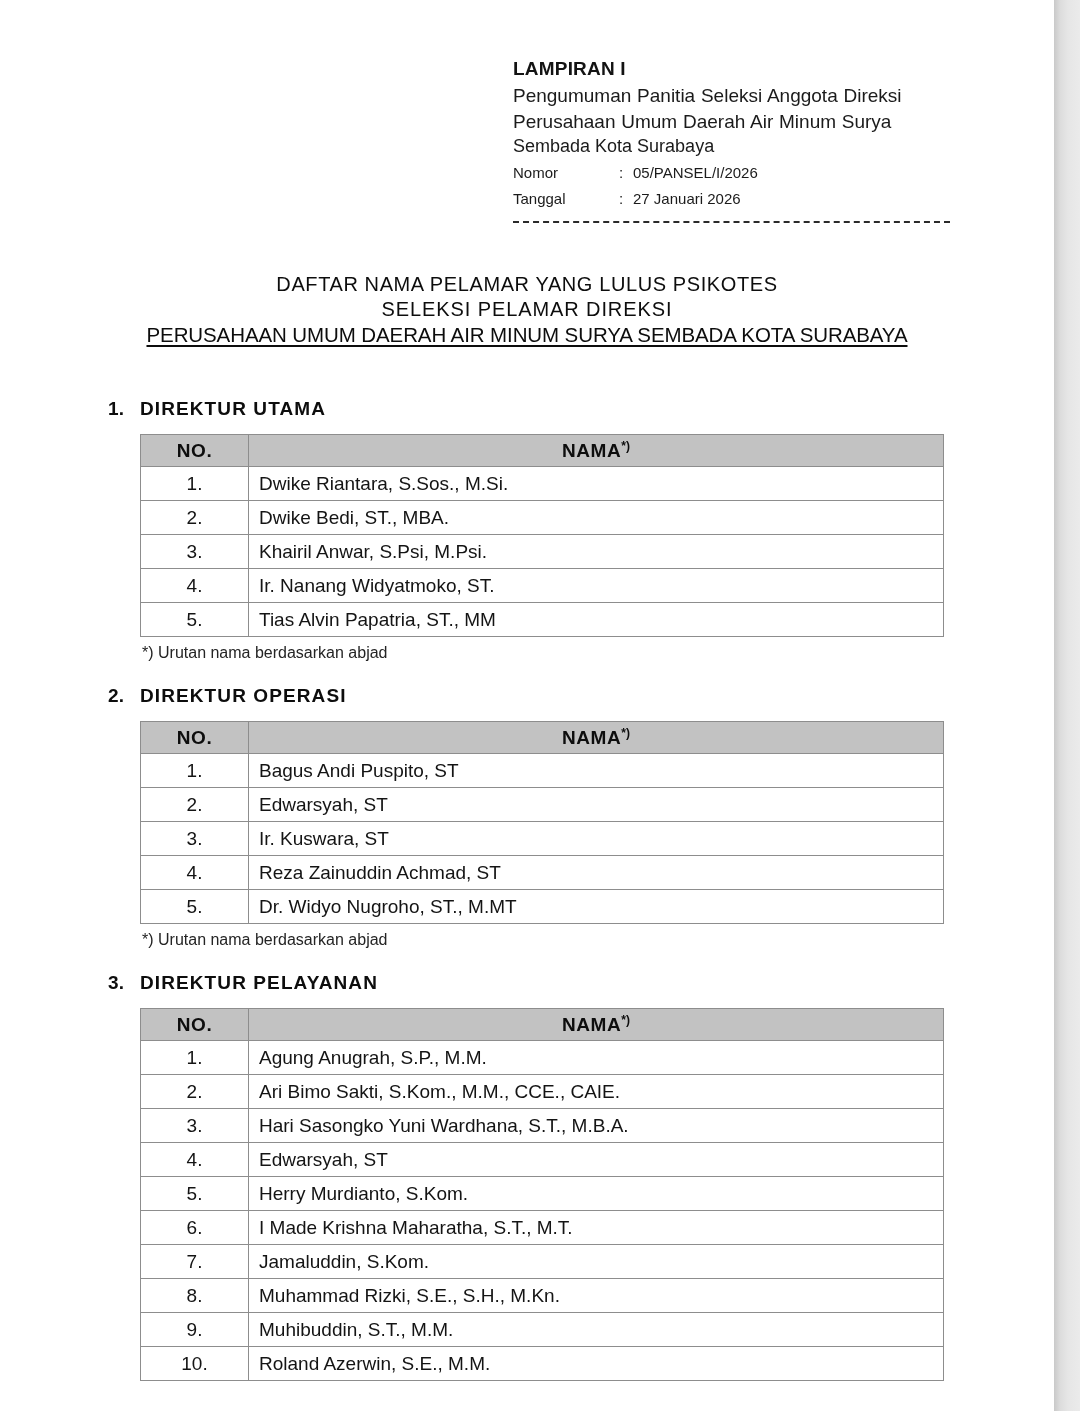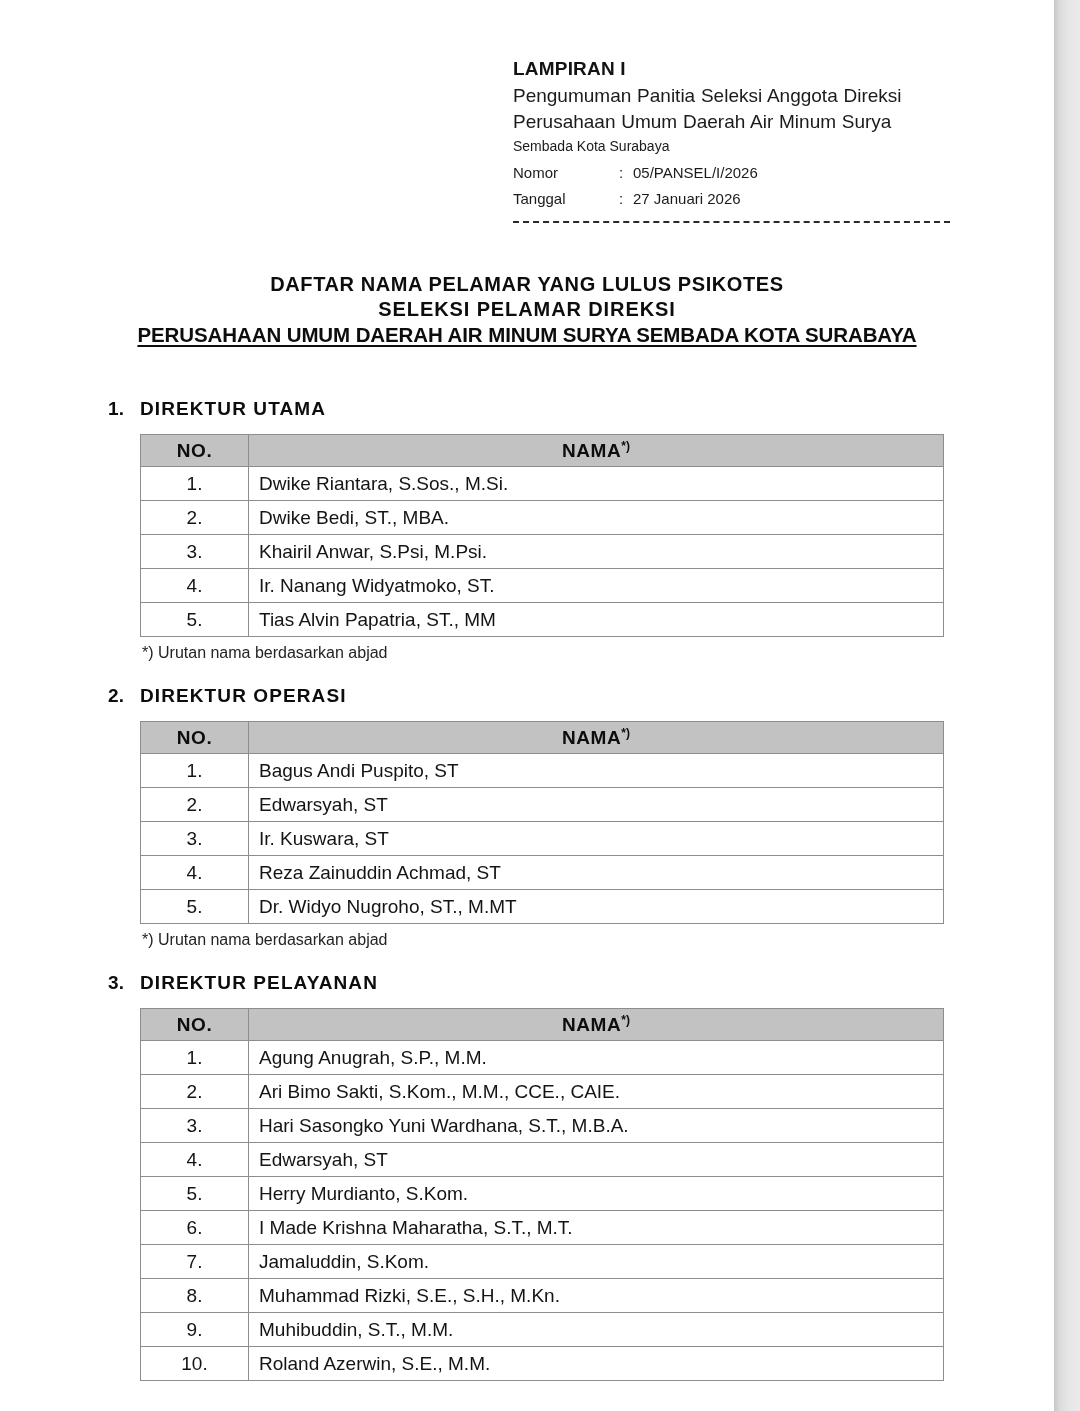--- a/index.html
+++ b/index.html
@@ -62,21 +62,21 @@
   }
   .header-desc {
     font-size: 19px;
     color: #1b1b1b;
     line-height: 25.5px;
     text-align: justify;
     text-justify: inter-word;
     word-spacing: 0.5px;
   }
   .header-desc-last {
-    font-size: 14px;
+    font-size: 18px;
     color: #1b1b1b;
     line-height: 25.5px;
     text-align: left;
   }
   .meta-row {
     display: flex;
     font-size: 15px;
     color: #1b1b1b;
     line-height: 26px;
   }
@@ -94,21 +94,21 @@
   
   .doc-title {
     position: absolute;
     left: 0;
     top: 272px;
     width: 1054px;
     text-align: center;
   }
   .doc-title .t-line {
     font-size: 20px;
-    font-weight: bold;
+    font-weight: normal;
     color: #0d0d0d;
     line-height: 25px;
     letter-spacing: 0.6px;
     white-space: nowrap;
   }
   .doc-title .t-line.t-wide {
     letter-spacing: 0.9px;
   }
   .doc-title .t-line.t-underline {
     text-decoration: underline;

